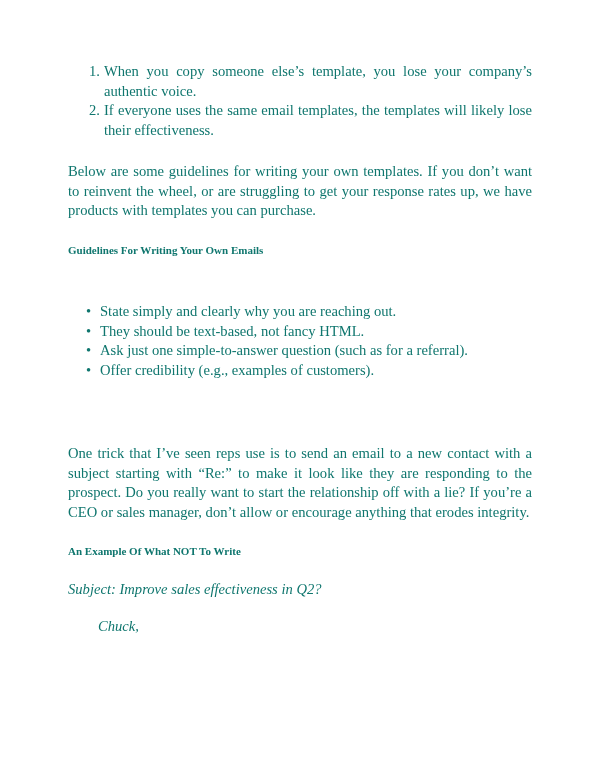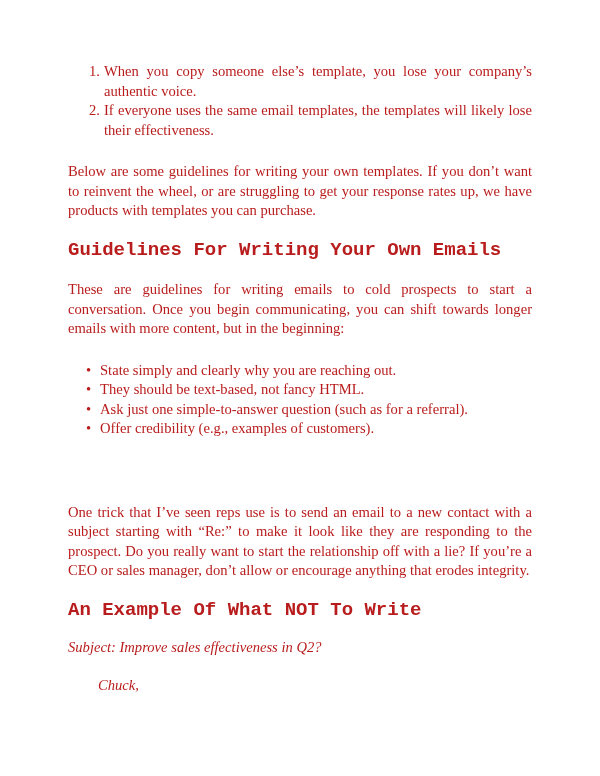--- a/index.html
+++ b/index.html
@@ -8,21 +8,21 @@
     background: #ffffff;
   }
 
   .page {
     position: relative;
     width: 600px;
     height: 776px;
     background: #ffffff;
     overflow: hidden;
     font-family: "Liberation Serif", "DejaVu Serif", serif;
-    color: #b91c1c;
+    color: #0f766e;
     -webkit-font-smoothing: antialiased;
   }
 
   .content {
     position: absolute;
     left: 68px;
     top: 62px;
     width: 464px;
   }
 
@@ -58,25 +58,24 @@
     font-size: 14.6px;
     line-height: 19.5px;
     text-align: justify;
     text-justify: inter-word;
   }
 
   
 
   h2.heading {
     margin: 0;
-    font-size: 19px;
+    font-size: 11px;
     line-height: 19.5px;
     font-weight: bold;
     text-align: left;
-    font-family: Liberation Mono, monospace;
   }
 
   p.italic-line {
     margin: 0;
     font-size: 14.6px;
     line-height: 19.5px;
     font-style: italic;
     text-align: left;
   }
 
@@ -135,21 +134,20 @@
     <div class="sp-22"></div>
 
     <p class="body">Below are some guidelines for writing your own templates. If you don’t want to reinvent the wheel, or are struggling to get your response rates up, we have products with templates you can purchase.</p>
 
     <div class="sp-20"></div>
 
     <h2 class="heading">Guidelines For Writing Your Own Emails</h2>
 
     <div class="sp-20"></div>
 
-    <p class="body">These are guidelines for writing emails to cold prospects to start a conversation. Once you begin communicating, you can shift towards longer emails with more content, but in the beginning:</p>
 
     <div class="sp-22"></div>
 
     <ul class="bullets">
       <li class="nojust">State simply and clearly why you are reaching out.</li>
       <li class="nojust">They should be text-based, not fancy HTML.</li>
       <li class="nojust">Ask just one simple-to-answer question (such as for a referral).</li>
       <li class="nojust">Offer credibility (e.g., examples of customers).</li>
     </ul>
 

